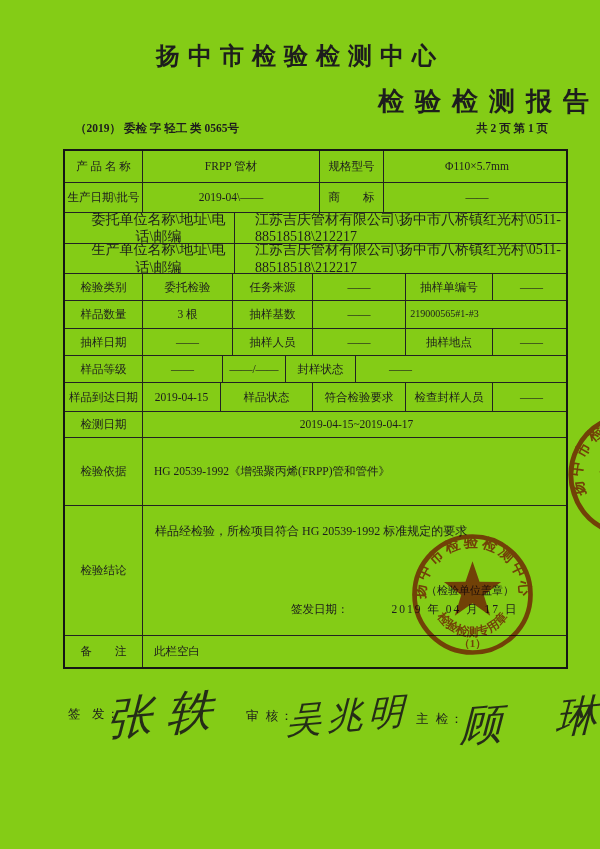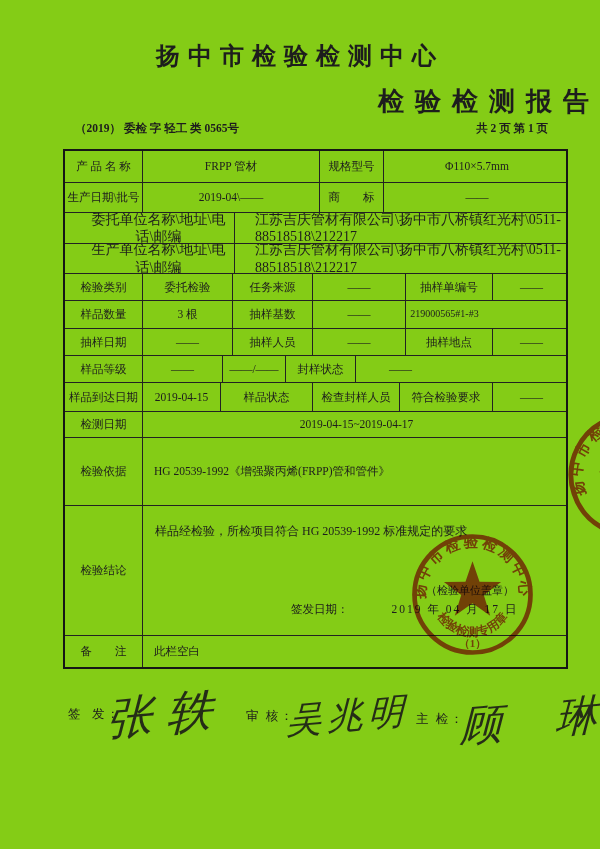--- a/index.html
+++ b/index.html
@@ -123,22 +123,22 @@
       <div class="t-cell" style="width:80px">——</div>
       <div class="t-cell" style="width:63px">——/——</div>
       <div class="t-cell" style="width:70px">封样状态</div>
       <div class="t-cell" style="width:90px">——</div>
     </div>
 
     <div class="t-row" style="height:29px">
       <div class="t-cell" style="width:77px">样品到达日期</div>
       <div class="t-cell" style="width:78px">2019-04-15</div>
       <div class="t-cell" style="width:92px">样品状态</div>
+      <div class="t-cell" style="width:93px">符合检验要求</div>
       <div class="t-cell" style="width:87px">检查封样人员</div>
-      <div class="t-cell" style="width:93px">符合检验要求</div>
       <div class="t-cell" style="width:78px">——</div>
     </div>
 
     <div class="t-row" style="height:26px">
       <div class="t-cell" style="width:77px">检测日期</div>
       <div class="t-cell" style="width:428px">2019-04-15~2019-04-17</div>
     </div>
 
     <div class="t-row" style="height:68px">
       <div class="t-cell" style="width:77px">检验依据</div>

